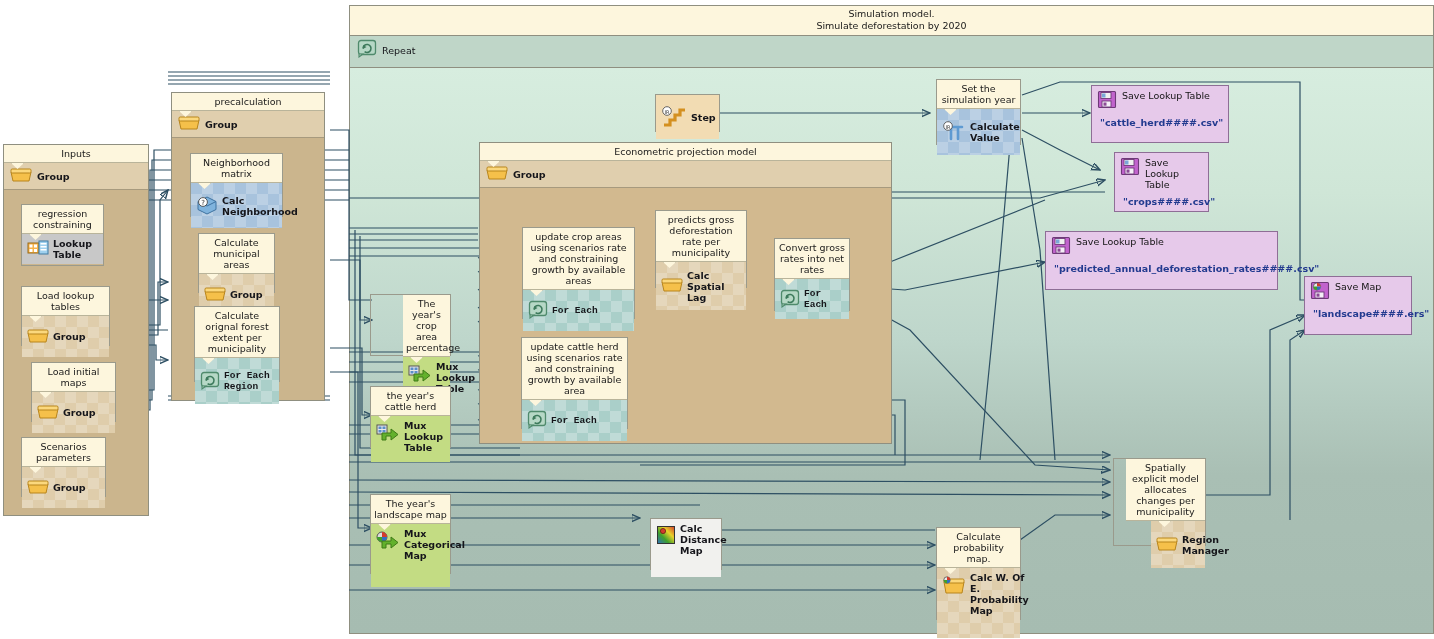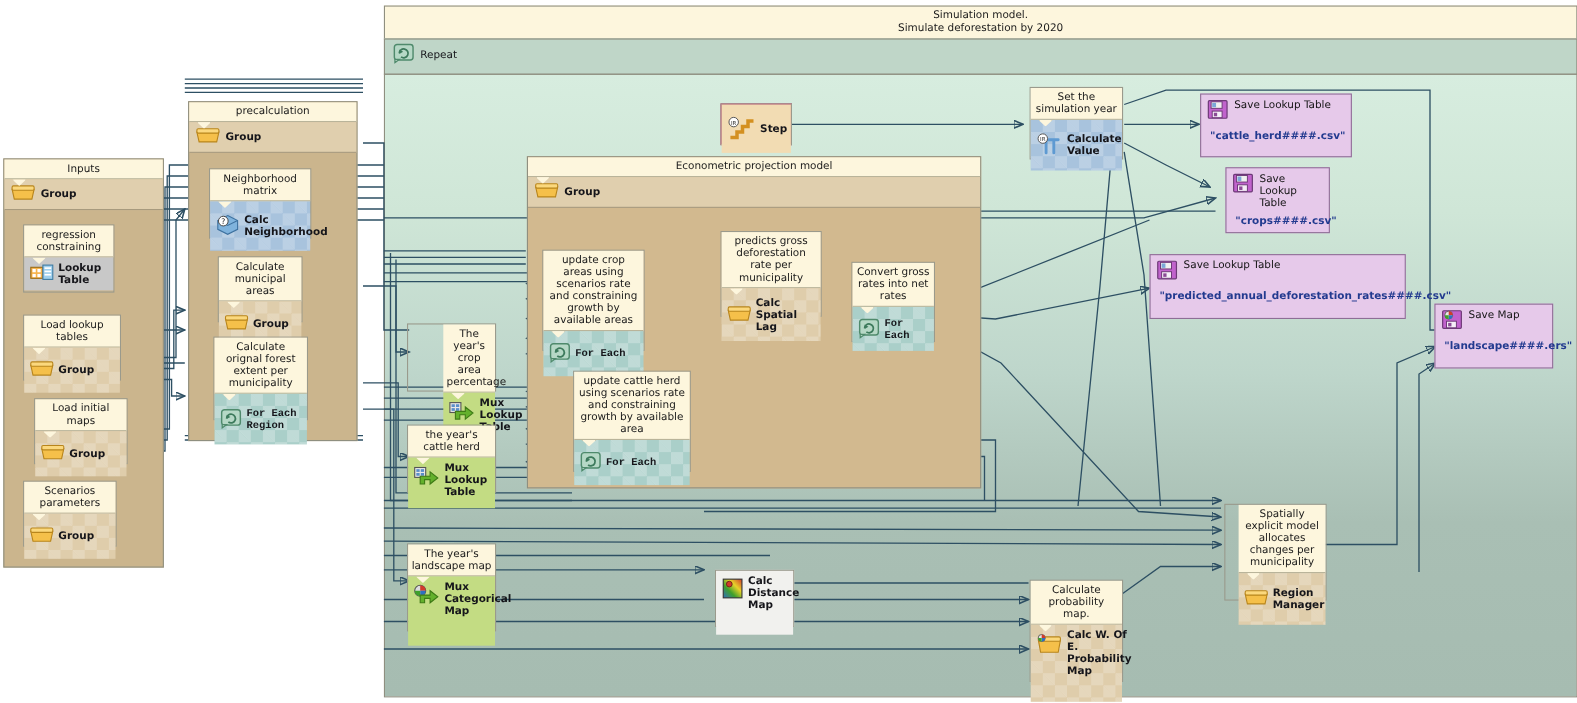--- a/index.html
+++ b/index.html
@@ -409,21 +409,21 @@
       <span class="ic">
         <svg width="22" height="16" viewBox="0 0 22 16">
           <path d="M1 5 L21 5 L19 14 L3 14 Z" fill="#f5c04a" stroke="#b8851c" stroke-width="1"></path>
           <rect x="1" y="2" width="20" height="4" rx="1.2" fill="#fbd87d" stroke="#b8851c" stroke-width="1"></rect>
         </svg>
       </span>
       <span>Group</span>
     </div>
   </div>
 
-  <div class="node" style="left:493px;top:227px;width:93px;height:92px;">
+  <div class="node" style="left:522px;top:227px;width:113px;height:92px;">
     <div class="cap">update crop areas using scenarios rate and constraining growth by available areas</div>
     <div class="body f-tealchk" style="height:33px;">
       <div class="notch"></div>
       <span class="ic">
         <svg width="20" height="20" viewBox="0 0 20 20">
           <rect x="1.5" y="2.5" width="17" height="14" rx="2.5" fill="#b6d8c6" stroke="#4f8a6c" stroke-width="1.3"></rect>
           <path d="M2 16 L2 19 L6 16 Z" fill="#b6d8c6" stroke="#4f8a6c" stroke-width="1.1"></path>
           <path d="M6 10.5a4 4 0 1 1 1.6 3.2" fill="none" stroke="#3d7a5c" stroke-width="1.6"></path>
           <path d="M6 7 L6 11 L9.5 9 Z" fill="#3d7a5c"></path>
         </svg>
@@ -577,21 +577,21 @@
           <path d="M8.2 4 A3.2 3.2 0 0 1 5 7.2 L5 4 Z" fill="#2f6fc0"></path>
           <path d="M5 7.2 A3.2 3.2 0 0 1 1.8 4 L5 4 Z" fill="#3fa02c"></path>
         </svg>
       </span>
       <span class="lbl">Calc W. Of E. Probability Map</span>
     </div>
   </div>
 
   <div class="node" style="left:1113px;top:458px;width:93px;height:88px;padding-left:12px;">
     <div class="cap">Spatially explicit model allocates changes per municipality</div>
-    <div class="body f-tanchk" style="height:39px;">
+    <div class="body f-tanchk" style="height:39px;margin-left:25px;">
       <div class="notch"></div>
       <span class="ic">
         <svg width="22" height="16" viewBox="0 0 22 16">
           <path d="M1 5 L21 5 L19 14 L3 14 Z" fill="#f5c04a" stroke="#b8851c" stroke-width="1"></path>
           <rect x="1" y="2" width="20" height="4" rx="1.2" fill="#fbd87d" stroke="#b8851c" stroke-width="1"></rect>
         </svg>
       </span>
       <span class="lbl">Region Manager</span>
     </div>
   </div>

